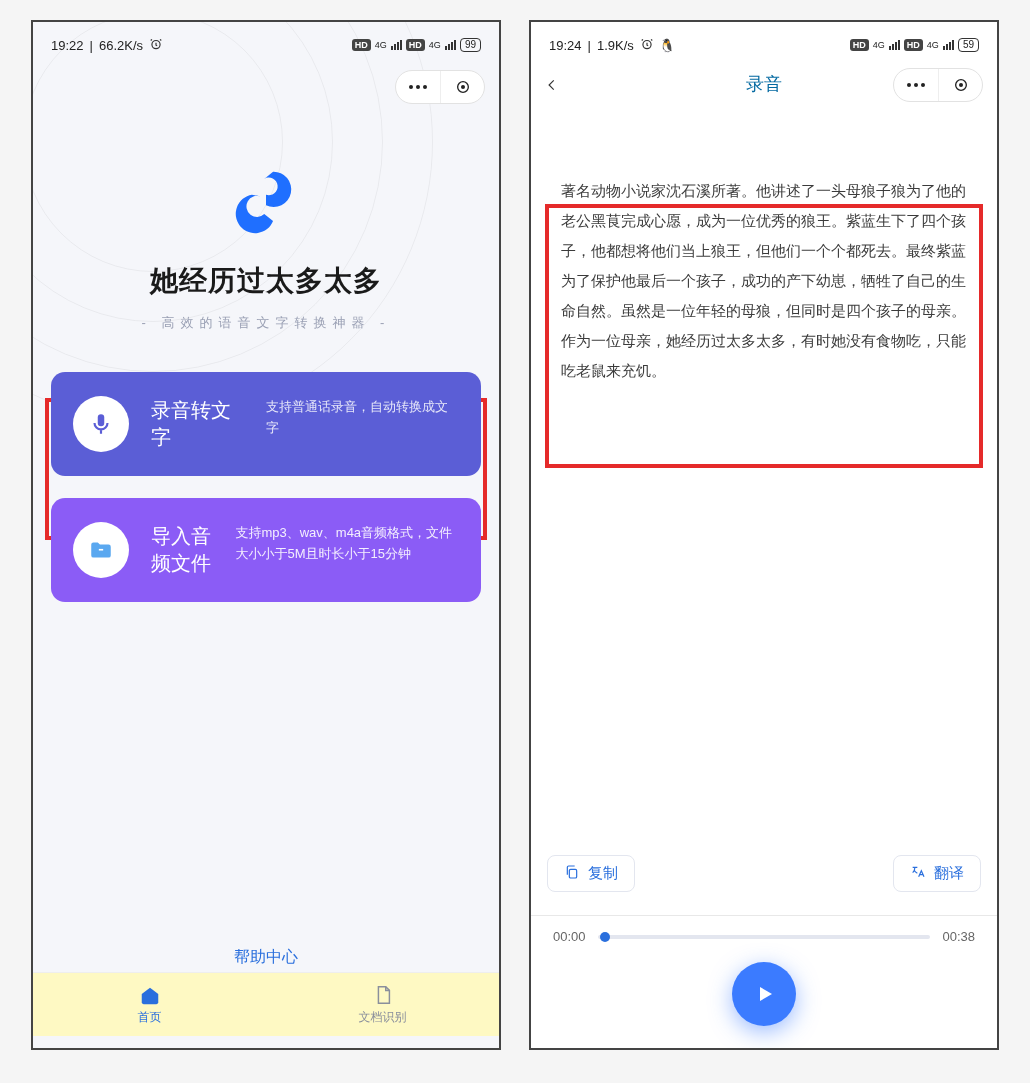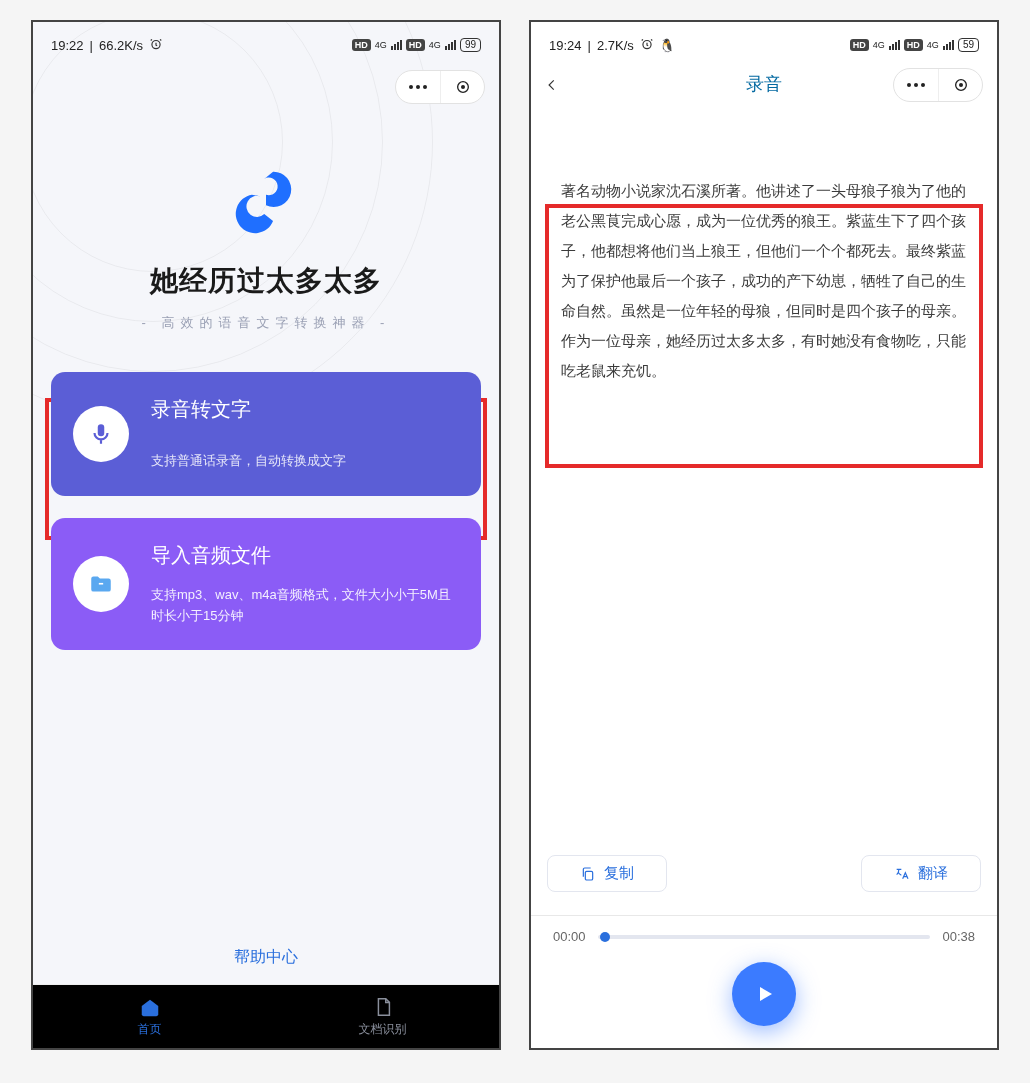--- a/index.html
+++ b/index.html
@@ -112,38 +112,38 @@
     border-radius: 14px; padding: 24px 22px; display: flex; align-items: center; gap: 22px;
     color: #fff;
   }
   .card.purple { background: #5b5ed6; }
   .card.blue   { background: #8b5cf6; }
   .card .circle {
     width: 56px; height: 56px; border-radius: 50%; background: #fff;
     display: flex; align-items: center; justify-content: center; flex-shrink: 0;
   }
   .card .circle svg { width: 26px; height: 26px; }
-  .card .ct { display: flex; flex-direction: column; gap: 16px; }
+  .card .ct { display: flex; flex-direction: row; gap: 16px; }
   .card .ct .h { font-size: 20px; font-weight: 500; }
   .card .ct .d { font-size: 13px; line-height: 1.6; }
-  .card.purple .ct .d { color: rgba(255,255,255,0.85); margin-top: 12px; }
+  .card.purple .ct .d { color: rgba(255,255,255,0.85); }
   .card.blue   .ct .d { color: rgba(255,255,255,0.9); }
 
   .highlight-red {
     position: absolute; border: 4px solid #e52a2a; pointer-events: none;
   }
 
   
   .help-link {
     position: absolute; bottom: 80px; left: 0; right: 0;
     text-align: center; color: #2a6fdd; font-size: 16px;
   }
   .tabbar {
-    position: absolute; bottom: 0; left: 0; right: 0;
-    height: 64px; background: #000000; display: flex;
+    position: absolute; bottom: 12px; left: 0; right: 0;
+    height: 64px; background: #fef9c3; display: flex;
     border-top: 1px solid #eee;
   }
   .tab {
     flex: 1; display: flex; flex-direction: column; align-items: center; justify-content: center;
     font-size: 12px; color: #8a8f9c; gap: 3px;
   }
   .tab.active { color: #2a6fdd; }
   .tab svg { width: 22px; height: 22px; }
 
   
@@ -153,23 +153,23 @@
   }
   .transcript {
     font-size: 15px; color: #3b3b3b; line-height: 2.0;
     padding: 10px 14px;
   }
   .action-row {
     position: absolute; left: 16px; right: 16px; bottom: 156px;
     display: flex; justify-content: space-between;
   }
   .chip {
-    display: flex; align-items: center; gap: 8px;
+    display: flex; align-items: flex-start; gap: 8px;
     border: 1px solid #e3e6ef; border-radius: 8px;
-    padding: 8px 32px; color: #2a6fdd; font-size: 15px;
+    padding: 8px 16px; color: #2a6fdd; font-size: 15px;
     background: #fff;
   }
   .chip svg { width: 16px; height: 16px; }
 
   .divider {
     position: absolute; left: 0; right: 0; bottom: 132px;
     height: 1px; background: #e8e8e8;
   }
   .player {
     position: absolute; left: 0; right: 0; bottom: 0;
@@ -313,21 +313,21 @@
       <span>文档识别</span>
     </div>
   </div>
 </div>
 
 <div class="phone">
   <div class="status-bar">
     <div class="status-left">
       <span>19:24</span>
       <span>|</span>
-      <span>2.7K/s</span>
+      <span>1.9K/s</span>
       <span class="alarm-icon">
         <svg viewBox="0 0 24 24" fill="none" stroke="#333" stroke-width="2">
             <circle cx="12" cy="13" r="7"></circle>
             <path d="M12 10v4l2 1M5 4l-2 2M19 4l2 2"></path>
           </svg>
       </span>
       <span class="qq-icon">🐧</span>
     </div>
     <div class="status-right">
       <span class="pill">HD</span>

